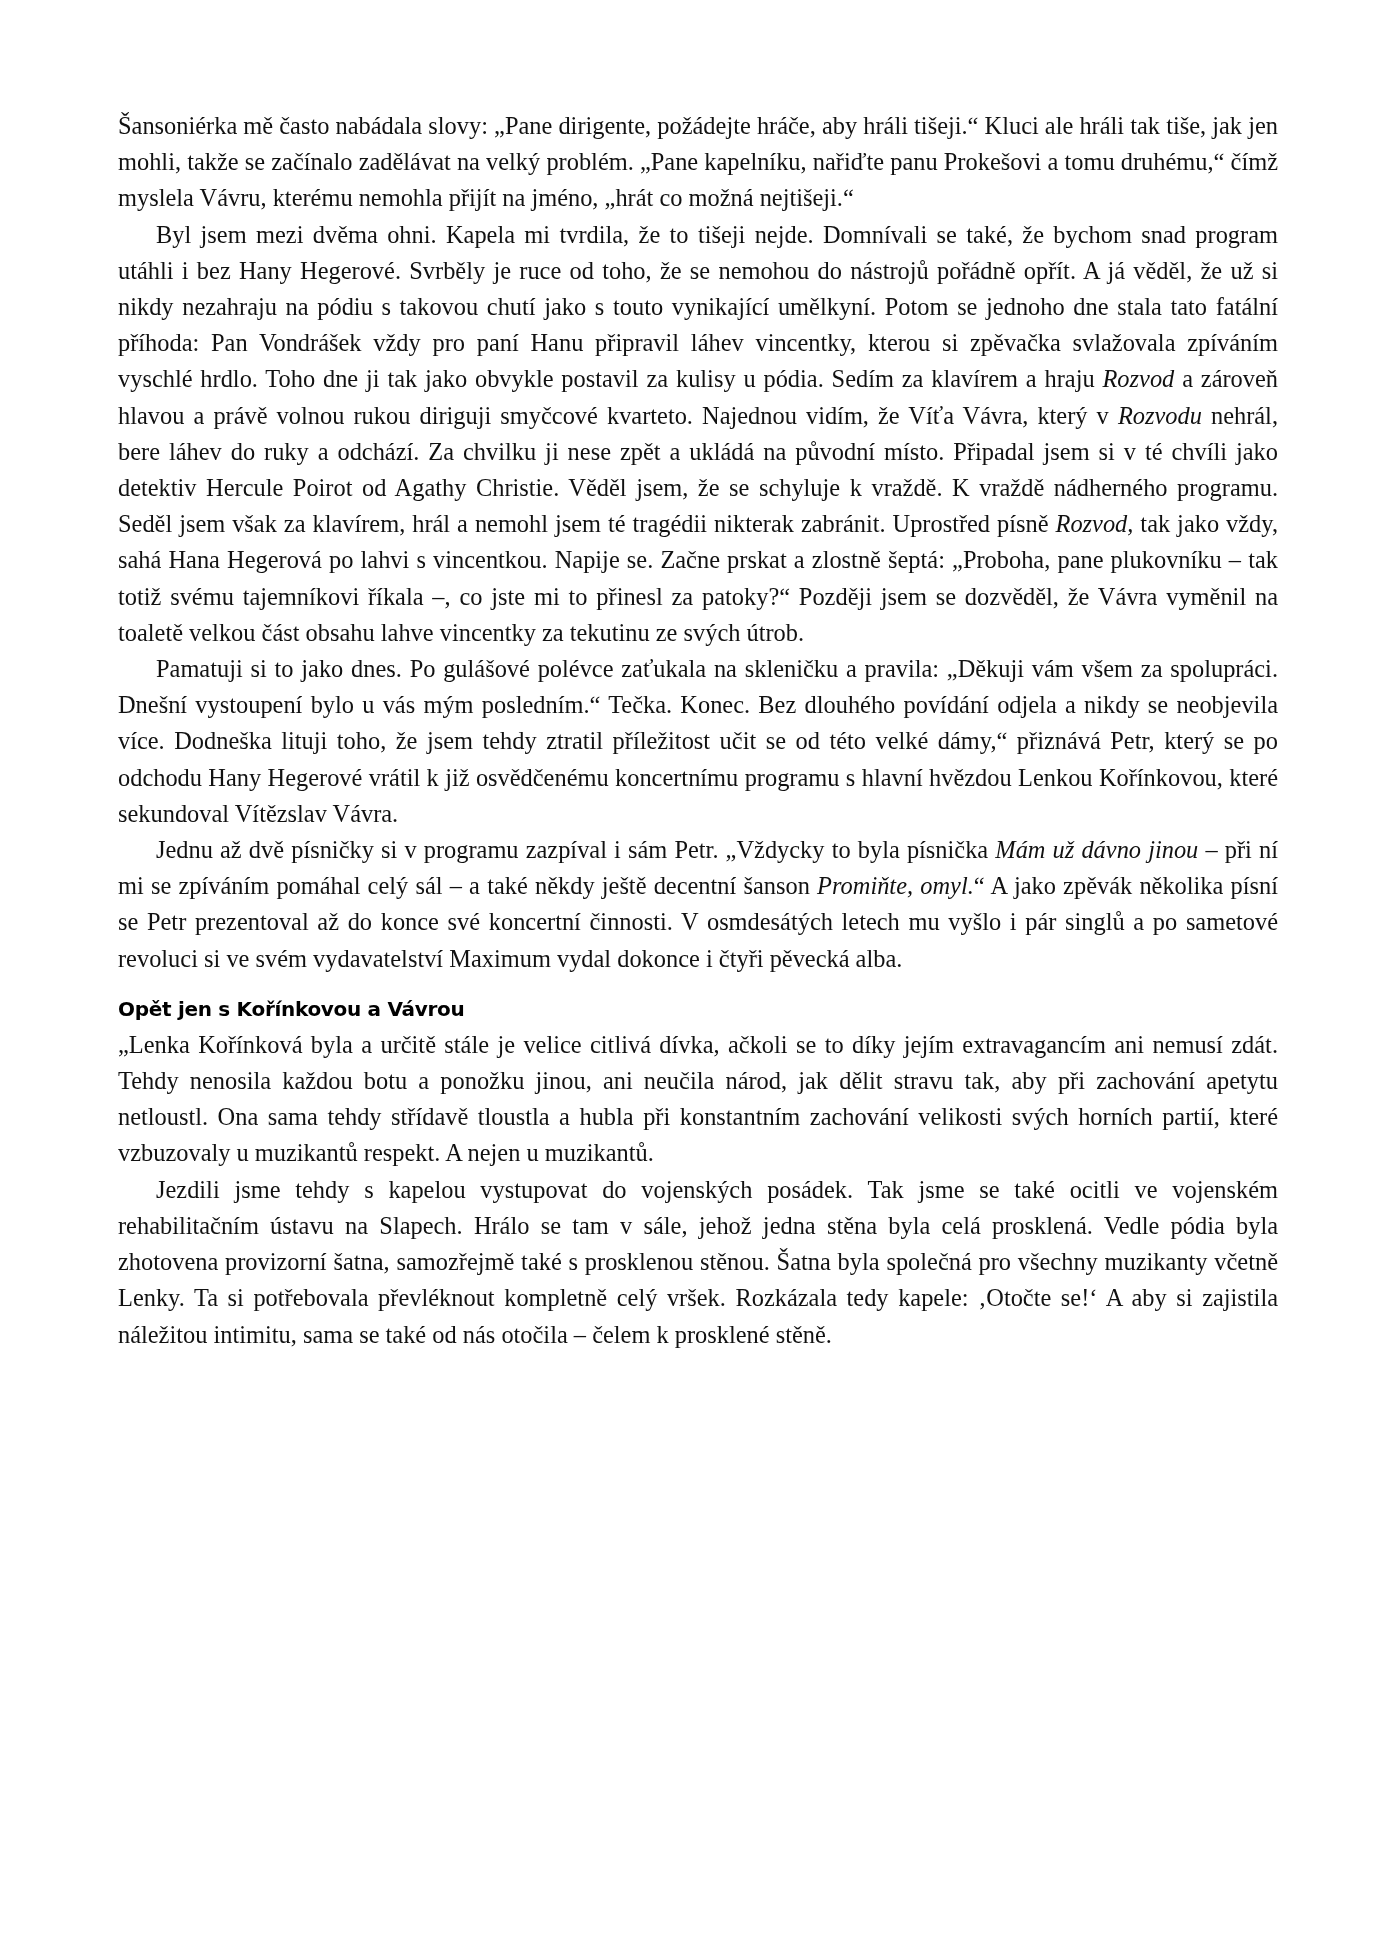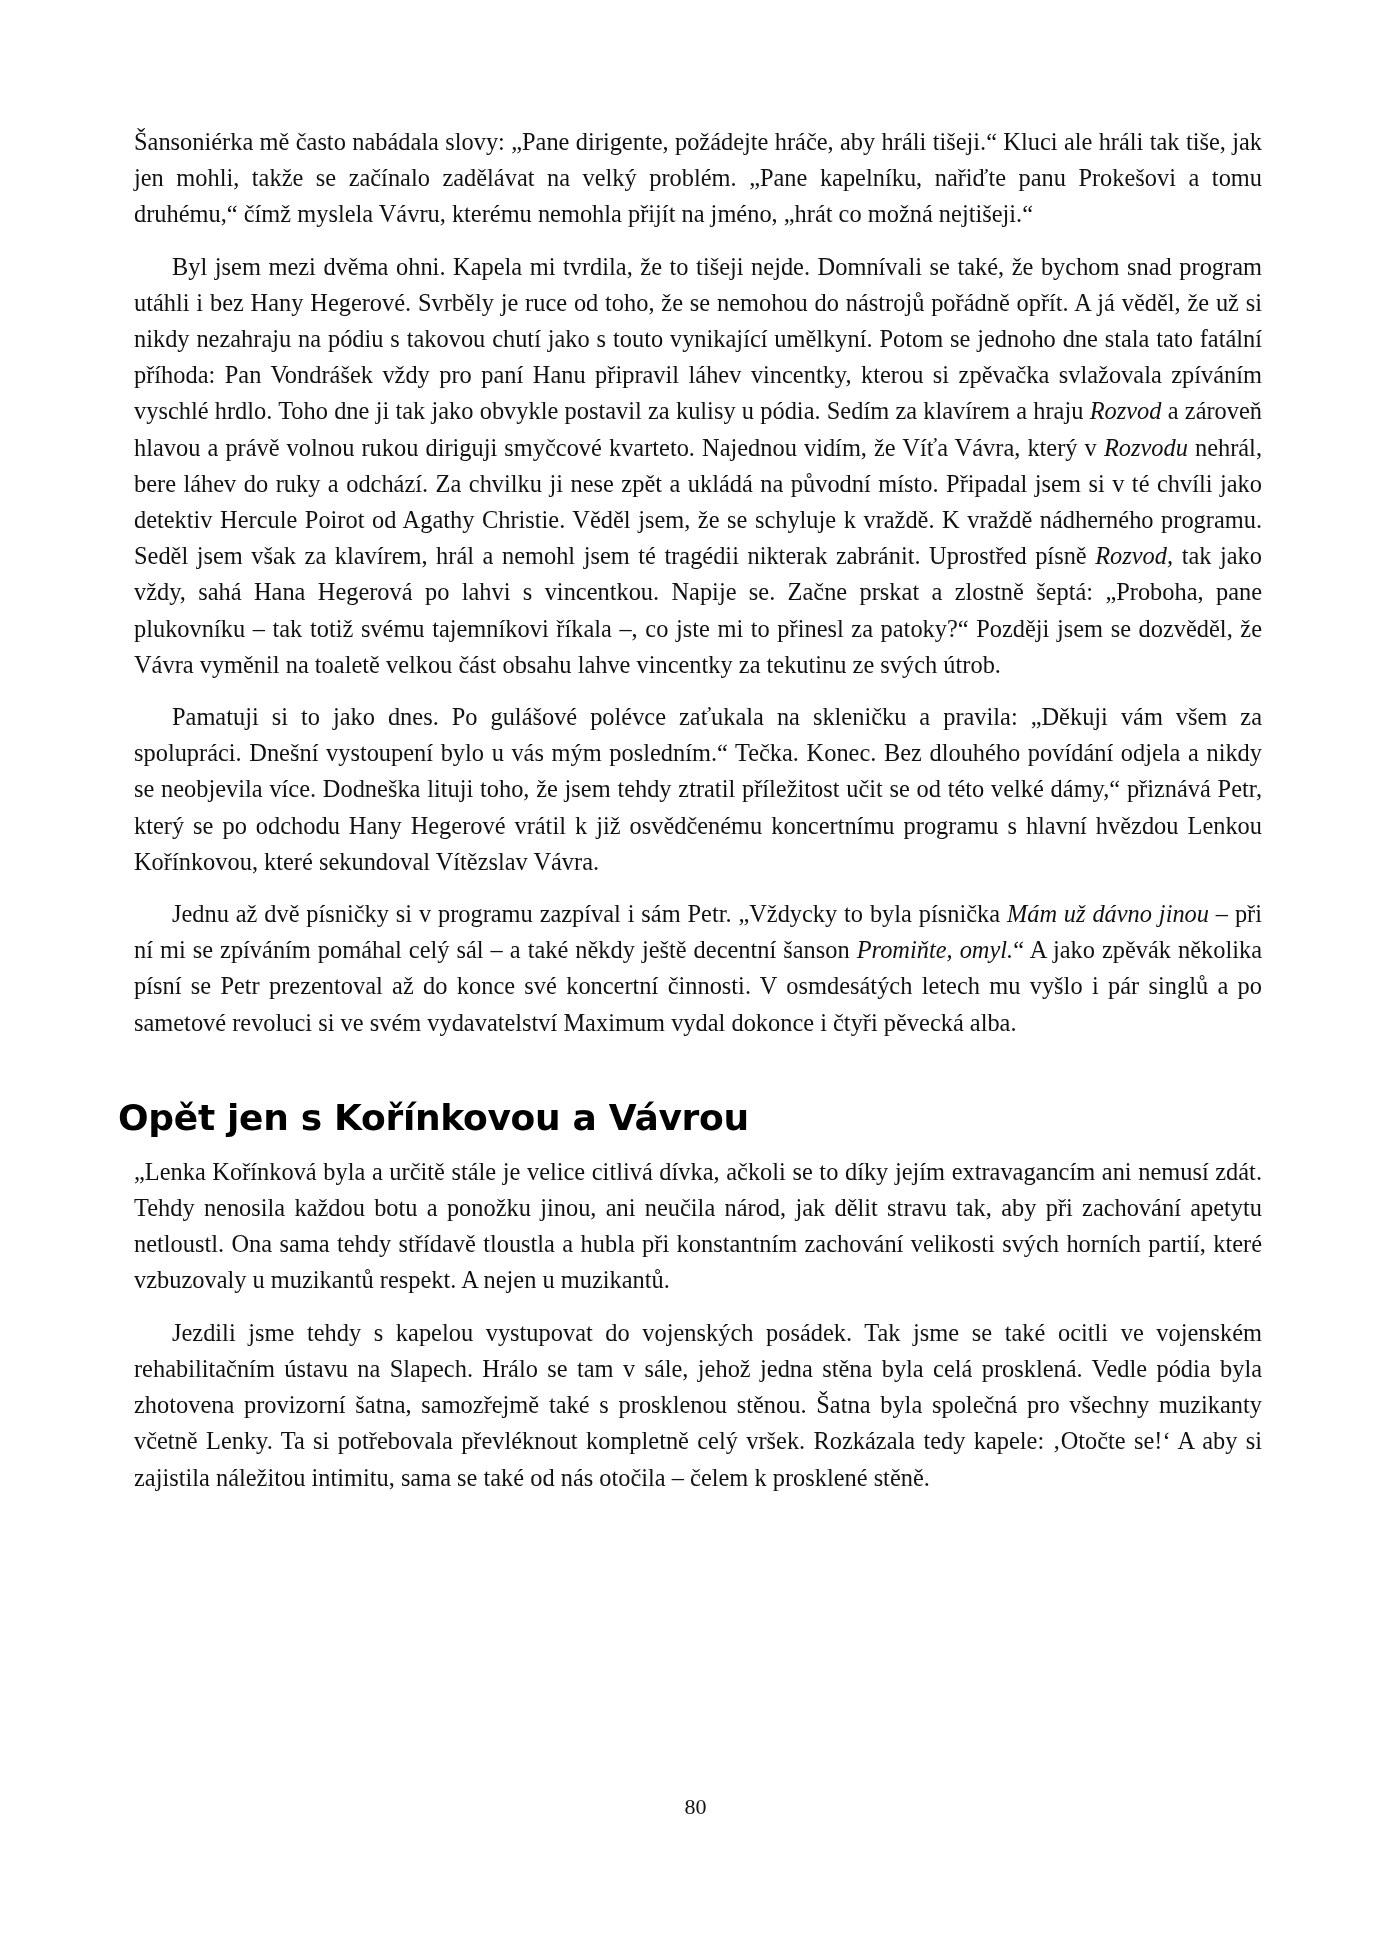--- a/index.html
+++ b/index.html
@@ -16,36 +16,36 @@
     font-family: "Liberation Serif", serif;
     color: #000000;
   }
   .content {
     position: absolute;
     left: 118px;
     top: 108px;
     width: 1160px;
   }
   p.body {
-    margin: 16px;
+    margin: 0;
     font-family: "Liberation Serif", serif;
     font-size: 24.4px;
     line-height: 36.2px;
     text-align: justify;
     text-justify: inter-word;
     color: #111111;
     hyphens: manual;
   }
   p.body.indent {
     text-indent: 38px;
   }
   h2.section {
-    margin: 56px 0 6px 0;
+    margin: 20px 0 6px 0;
     font-family: "DejaVu Sans", sans-serif;
-    font-size: 36px;
+    font-size: 20px;
     font-weight: bold;
     letter-spacing: -0.3px;
     color: #000000;
   }
   .folio {
     position: absolute;
     left: 0;
     right: 0;
     top: 1794px;
     text-align: center;
@@ -71,14 +71,13 @@
     <p class="body indent"><span>Jednu až dvě písničky si v programu zazpíval i sám Petr. „Vždycky to byla písnička </span><em>Mám už dávno jinou</em><span> – při ní mi se zpíváním pomáhal celý sál – a také někdy ještě decentní šanson </span><em>Promiňte, omyl.</em><span>“ A jako zpěvák několika písní se Petr prezentoval až do konce své koncertní činnosti. V osmdesátých letech mu vyšlo i pár singlů a po sametové revoluci si ve svém vydavatelství Maximum vydal dokonce i čtyři pěvecká alba.</span></p>
 
     <h2 class="section">Opět jen s Kořínkovou a Vávrou</h2>
 
     <p class="body">„Lenka Kořínková byla a určitě stále je velice citlivá dívka, ačkoli se to díky jejím extravagancím ani nemusí zdát. Tehdy nenosila každou botu a ponožku jinou, ani neučila národ, jak dělit stravu tak, aby při zachování apetytu netloustl. Ona sama tehdy střídavě tloustla a hubla při konstantním zachování velikosti svých horních partií, které vzbuzovaly u muzikantů respekt. A nejen u muzikantů.</p>
 
     <p class="body indent">Jezdili jsme tehdy s kapelou vystupovat do vojenských posádek. Tak jsme se také ocitli ve vojenském rehabilitačním ústavu na Slapech. Hrálo se tam v sále, jehož jedna stěna byla celá prosklená. Vedle pódia byla zhotovena provizorní šatna, samozřejmě také s prosklenou stěnou. Šatna byla společná pro všechny muzikanty včetně Lenky. Ta si potřebovala převléknout kompletně celý vršek. Rozkázala tedy kapele: ‚Otočte se!‘ A aby si zajistila náležitou intimitu, sama se také od nás otočila – čelem k prosklené stěně.</p>
 
   </div>
 
-  <div class="folio">80</div>
 </div>
 
 </body></html>

